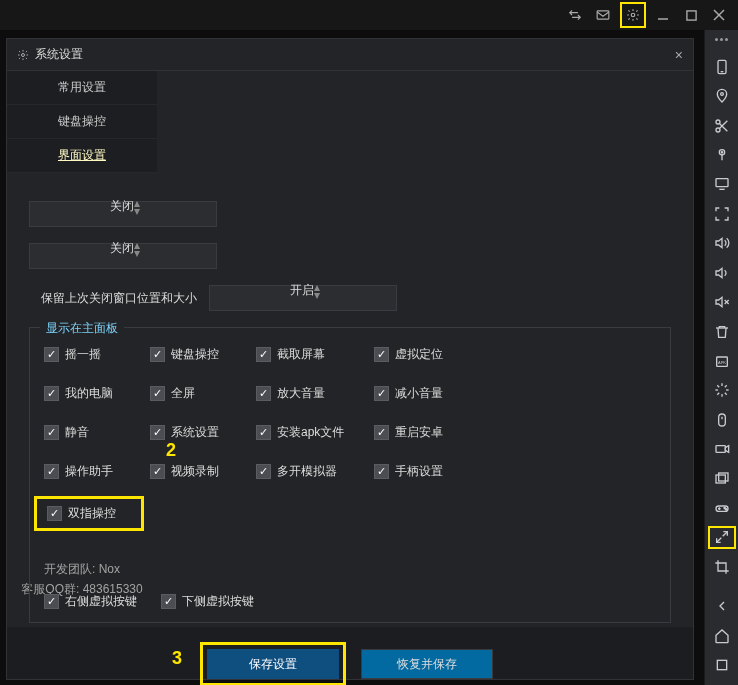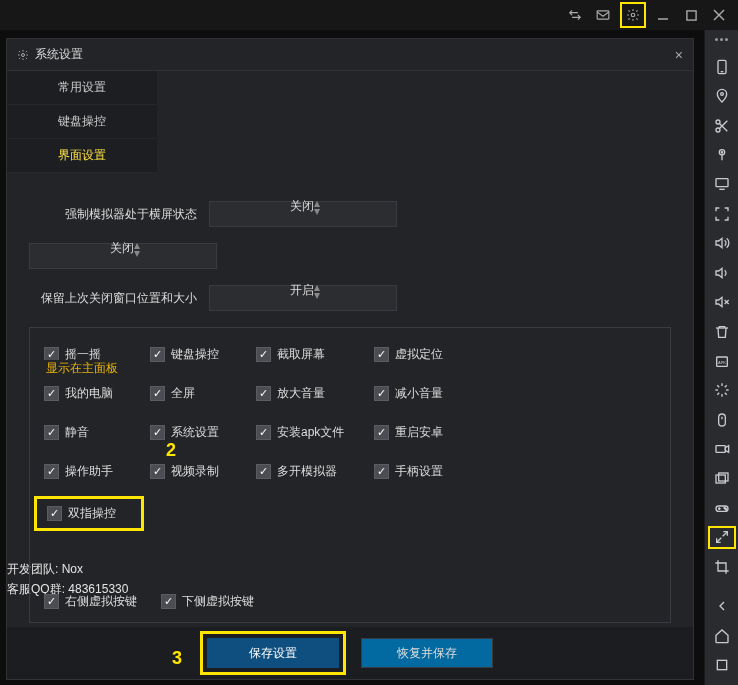--- a/index.html
+++ b/index.html
@@ -30,56 +30,56 @@
 }
 .dlg-header .t { display: flex; align-items: center; gap: 6px; color: #ddd; }
 .dlg-close { color: #aaa; cursor: pointer; font-size: 14px; }
 
 .dlg-body { display: flex; height: 570px; flex-direction: column; }
 .sidebar { width: 150px; background: #1d1e21; }
 .sb-item {
   height: 34px; display: flex; align-items: center; justify-content: center;
   color: #ccc; cursor: pointer; border-bottom: 1px solid #26272a;
 }
-.sb-item.active { color: #fde047; }
+.sb-item.active { color: #fef9c3; text-decoration: underline; }
 .sb-footer {
-  position: absolute; left: 0; bottom: 80px; width: 150px; 
-  color: #e5e5e5; font-size: 12px; line-height: 20px;
+  position: absolute; left: 0; bottom: 80px; width: 150px; text-align: center;
+  color: #a3a3a3; font-size: 12px; line-height: 20px;
 }
 
 .panel { flex: 1; padding: 28px 22px 10px 22px; position: relative; }
 .form-row { display: flex; align-items: center; margin-bottom: 16px; }
 .form-row .lbl { width: 180px; text-align: right; padding-right: 12px; color: #ddd; }
 .sel {
   width: 188px; height: 26px; background: #2c2d31; border: 1px solid #3a3b40;
   display: flex; align-items: center; justify-content: center; padding: 0 6px 15px 10px;
   color: #ddd; cursor: pointer;
 }
 .sel .caret { color: #888; font-size: 12px; line-height: 8px; }
 
 .fieldset {
   border: 1px solid #3a3b40; padding: 18px 14px 12px 14px; margin-top: 6px;
   position: relative;
 }
 .fieldset .legend {
-  position: absolute; top: -8px; left: 10px; background: #232427; padding: 0 6px; color: #eab308; margin-top: 40px;
+  position: absolute; top: -8px; left: 10px; background: #232427; padding: 0 6px; color: #7dd3fc;
 }
 .check-grid { display: grid; grid-template-columns: 100px 100px 112px 100px; row-gap: 22px; column-gap: 6px; }
 .chk { display: flex; align-items: center; gap: 6px; color: #ddd; cursor: pointer; white-space: nowrap; }
 .box {
   width: 15px; height: 15px; background: #4b4d52; border: 1px solid #5a5c62;
   display: flex; align-items: center; justify-content: center; color: #fff; font-size: 11px;
 }
 .hl-chk { border: 3px solid #ffe600; padding: 6px 10px; margin-left: -10px; margin-top: -6px; display: inline-flex; }
 
 .virt-row { margin-top: 62px; display: flex; gap: 24px; }
 
 .dlg-footer {
   position: absolute; left: 0; bottom: 0; width: 100%; height: 52px;
-  background: #1c1d20; display: flex; align-items: center; padding-left: 200px; gap: 22px; font-family: Liberation Serif, serif;
+  background: #1c1d20; display: flex; align-items: flex-end; padding-left: 200px; gap: 22px; font-family: Liberation Serif, serif;
 }
 .btn {
   width: 132px; height: 30px; display: flex; align-items: center; justify-content: center;
   color: #ddd; cursor: pointer; border: 1px solid #3a3b40; background: #0369a1;
 }
 .btn.primary { background: #0f4f80; border-color: #0f4f80; color: #fff; }
 .hl-save { outline: 3px solid #ffe600; outline-offset: 4px; }
 
 .annot {
   position: absolute; color: #ffe600; font-size: 18px; font-weight: bold; pointer-events: none;
@@ -161,21 +161,20 @@
       <div class="sb-item active">界面设置</div>
 
       <div class="sb-footer">
         <div>开发团队: Nox</div>
         <div>客服QQ群: 483615330</div>
       </div>
     </div>
 
     <div class="panel">
       <div class="form-row">
-        <div class="lbl">强制模拟器处于横屏状态</div>
         <div class="sel">
           <span>关闭</span>
           <span class="caret">▴<br>▾</span>
         </div>
       </div>
       <div class="form-row">
         <div class="sel">
           <span>关闭</span>
           <span class="caret">▴<br>▾</span>
         </div>

